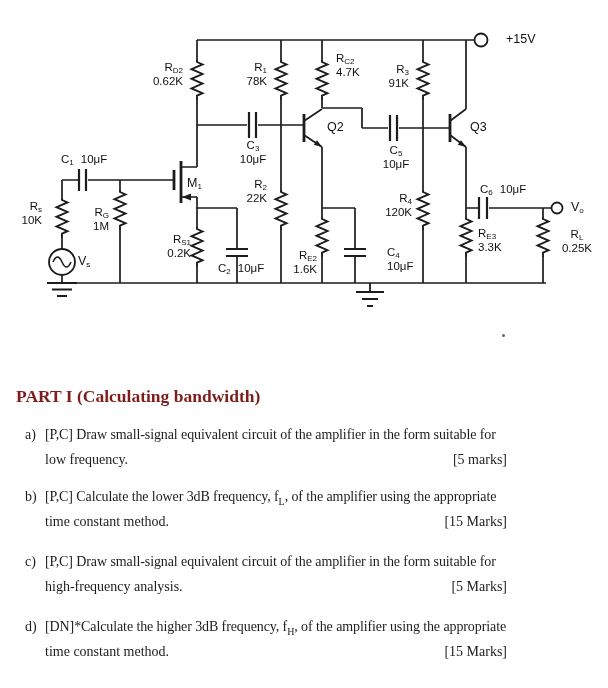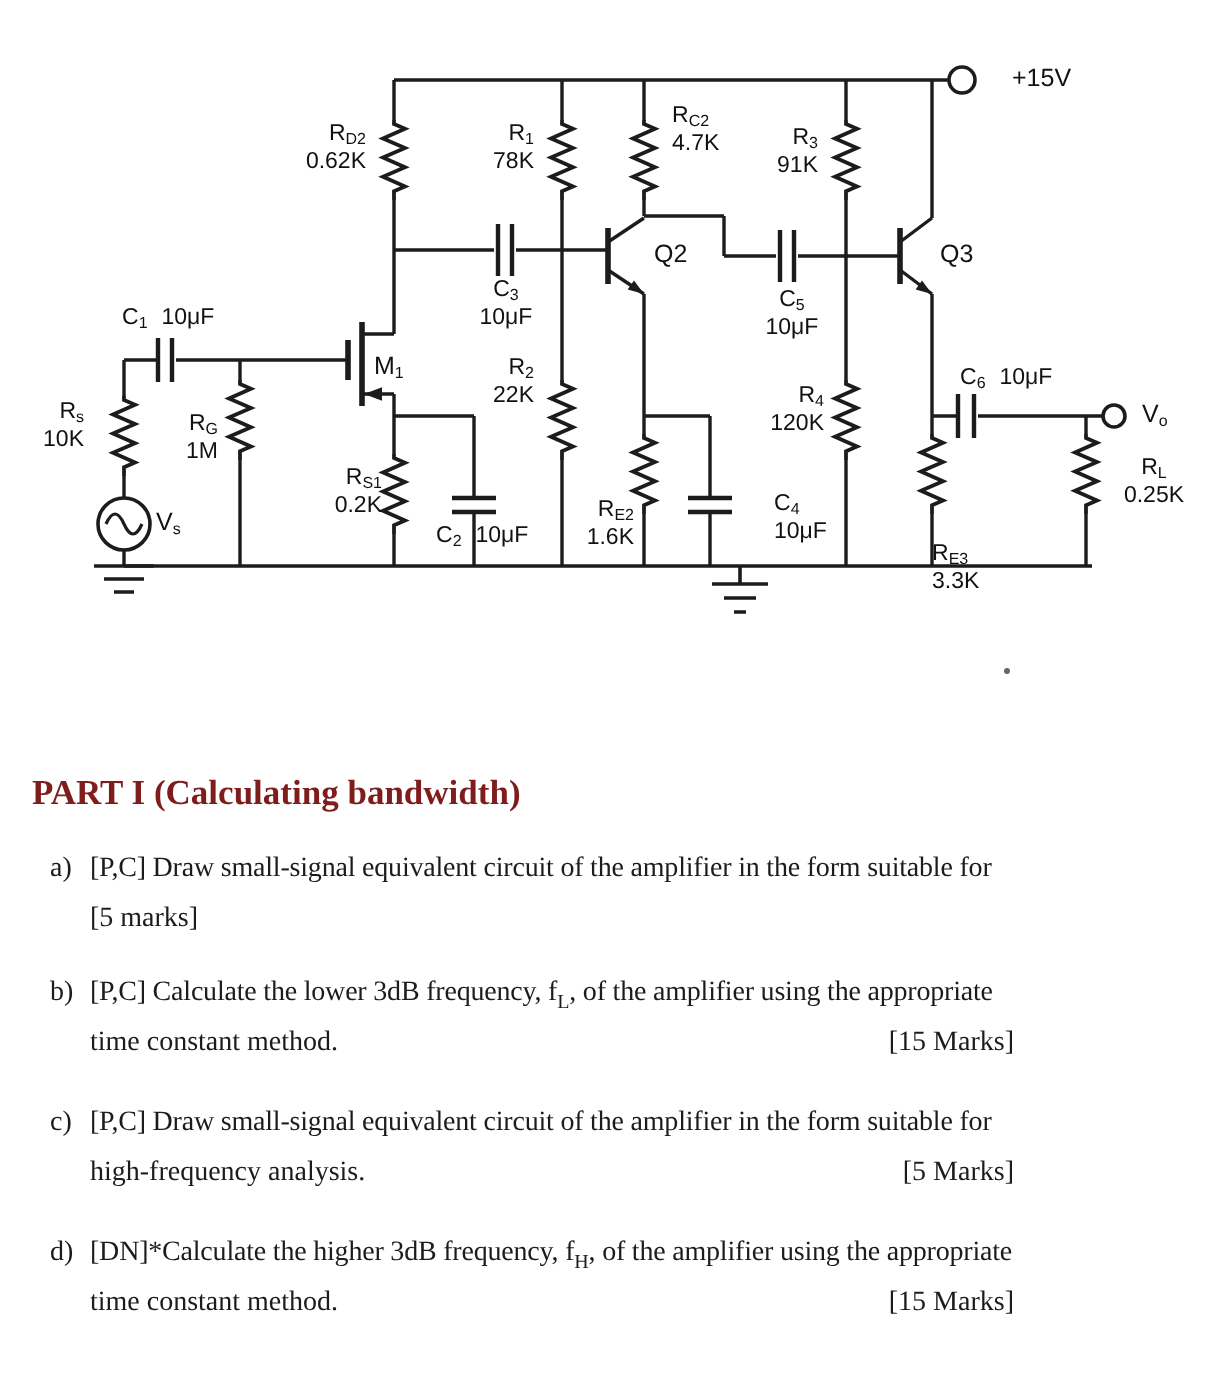--- a/index.html
+++ b/index.html
@@ -179,21 +179,21 @@
       <div>1.6K</div>
     </div>
     <div class="cl" style="left:368px;top:245px;margin-left:19px;">
       <div><span>C</span><sub>4</sub></div>
       <div>10μF</div>
     </div>
     <div class="cl ra" style="left:362px;top:191px;width:50px">
       <div><span>R</span><sub>4</sub></div>
       <div>120K</div>
     </div>
-    <div class="cl" style="left:466px;top:226px;margin-top:44px;">
+    <div class="cl" style="left:478px;top:226px;">
       <div><span>R</span><sub>E3</sub></div>
       <div>3.3K</div>
     </div>
     <div class="cl ctr" style="left:553px;top:227px;width:48px">
       <div><span>R</span><sub>L</sub></div>
       <div>0.25K</div>
     </div>
     <div class="cl inline-pair" style="left:480px;top:182px;">
       <span><span>C</span><sub>6</sub></span><span class="gap"></span><span>10μF</span>
     </div>
@@ -208,20 +208,21 @@
   <div class="stray-dot"></div>
 
 
   <div class="heading">PART I (Calculating bandwidth)</div>
 
   <div class="item" style="top:425px">
     <span class="ilabel">a)</span>
     <div class="ibody">
       <div class="l1"><span>[P,C] Draw small-signal equivalent circuit of the amplifier in the form suitable for</span><sub class="tsub"></sub><span></span></div>
       <div class="l2">
+          <span>low frequency.</span>
           <span class="marks">[5 marks]</span>
         </div>
     </div>
   </div>
 
   <div class="item" style="top:487px">
     <span class="ilabel">b)</span>
     <div class="ibody">
       <div class="l1"><span>[P,C] Calculate the lower 3dB frequency, f</span><sub class="tsub">L</sub><span>, of the amplifier using the appropriate</span></div>
       <div class="l2">

